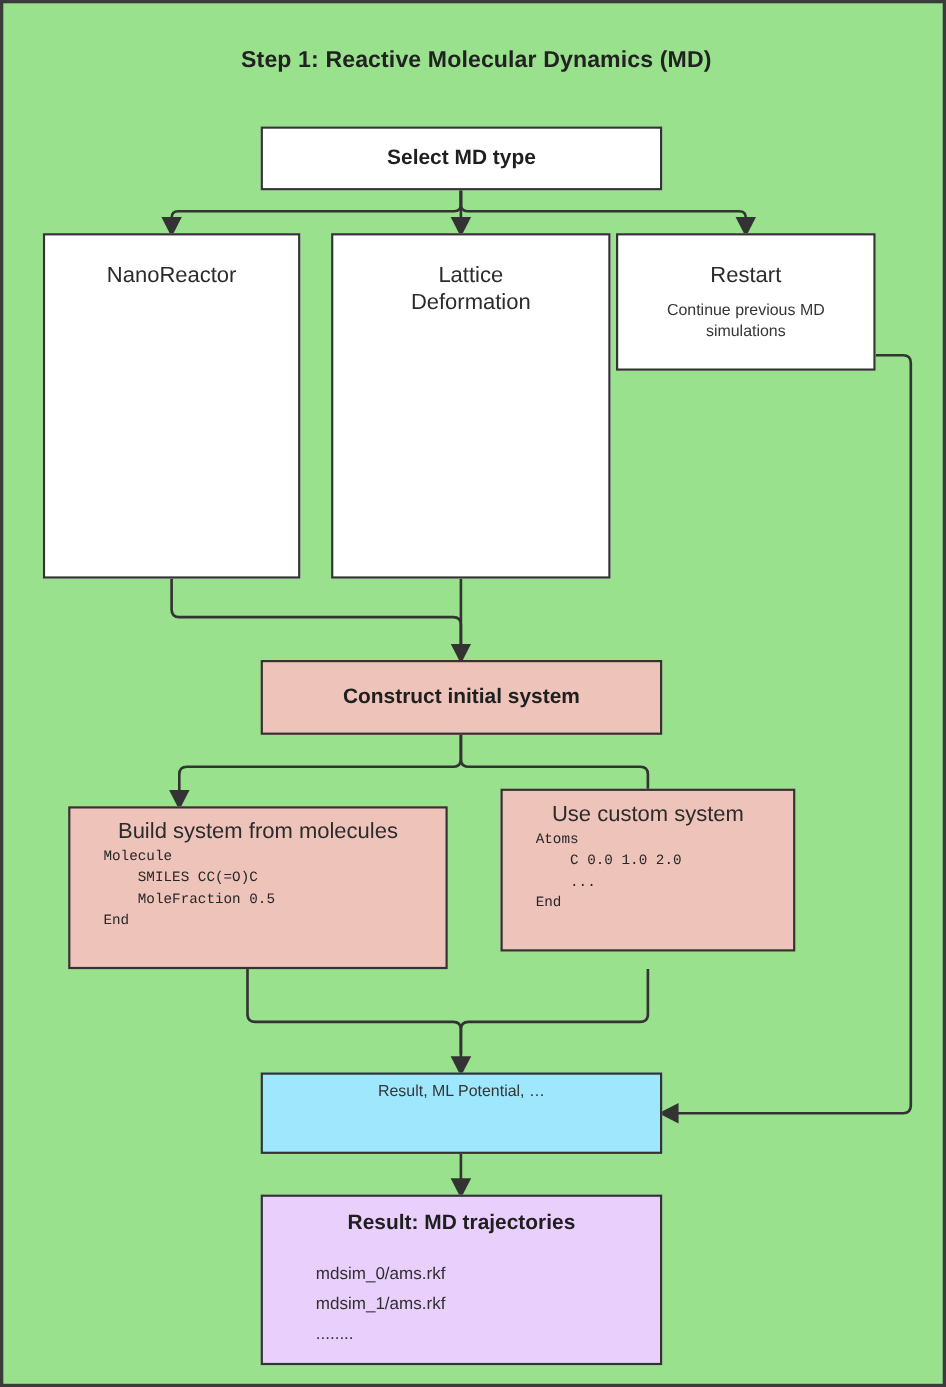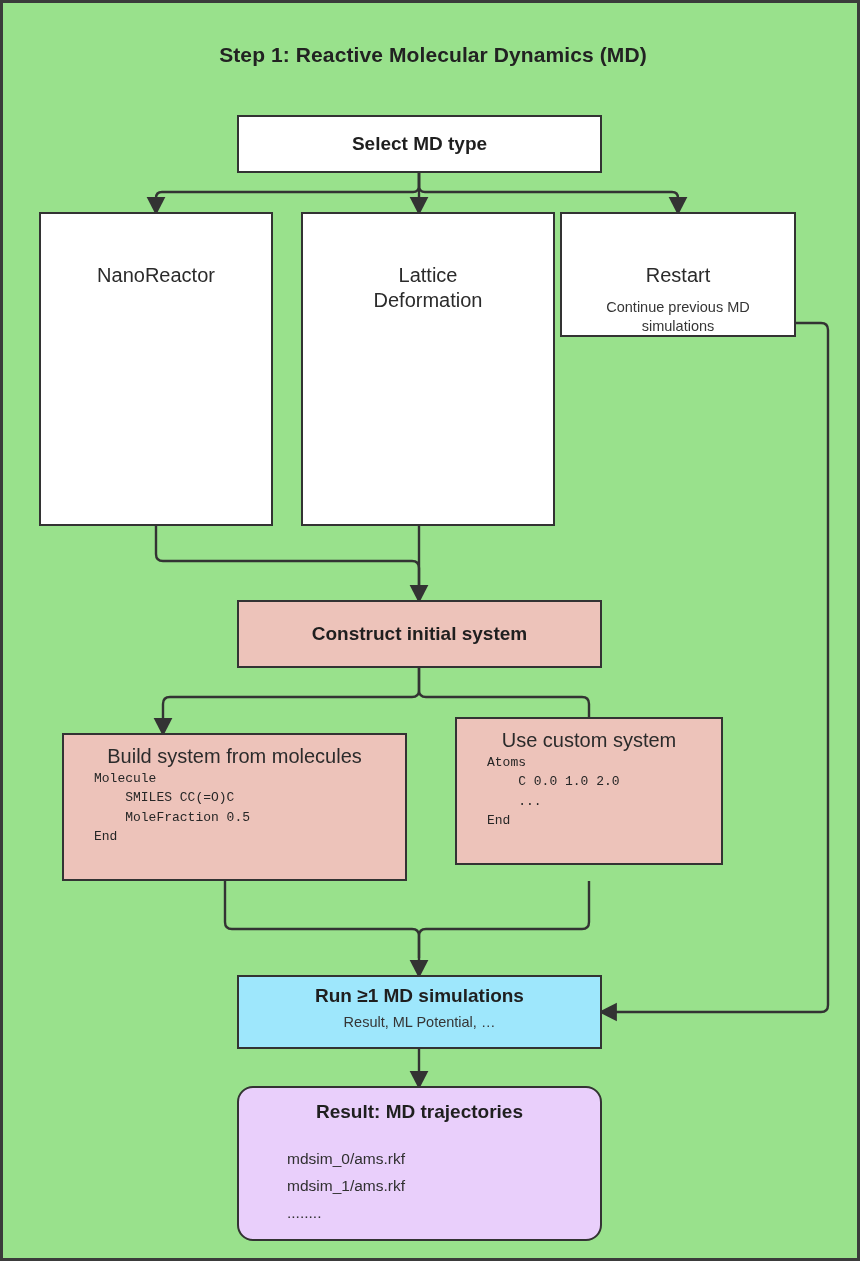--- a/index.html
+++ b/index.html
@@ -41,21 +41,21 @@
     text-align: center;
     font-size: 21px;
     font-weight: bold;
     color: #222222;
     letter-spacing: 0.1px;
     z-index: 3;
   }
   .yellow { background: #ffffff; }
   .pink   { background: #EDC3BA; }
   .blue   { background: #9EE7FC; }
-  .purple { background: #E9CFFB; border-radius: 16px; }
+  .purple { background: #E9CFFB; }
 
   .hdr-bold {
     font-weight: bold;
     font-size: 19px;
     color: #1f1f1f;
   }
   .hdr-reg {
     font-weight: normal;
     font-size: 20px;
     color: #2b2b2b;
@@ -87,21 +87,21 @@
   #n-select        { left: 234px; top: 112px;  width: 365px; height: 58px;  display:flex; align-items:center; justify-content:center; }
   #n-nano          { left: 36px;  top: 209px;  width: 234px; height: 314px; }
   #n-lattice       { left: 298px; top: 209px;  width: 254px; height: 314px; }
   #n-restart       { left: 557px; top: 209px;  width: 236px; height: 125px; }
   #n-construct     { left: 234px; top: 597px;  width: 365px; height: 68px;  display:flex; align-items:center; justify-content:center; }
   #n-build         { left: 59px;  top: 730px;  width: 345px; height: 148px; }
   #n-custom        { left: 452px; top: 714px;  width: 268px; height: 148px; }
   #n-run           { left: 234px; top: 972px;  width: 365px; height: 74px;  }
   #n-result        { left: 234px; top: 1083px; width: 365px; height: 155px; }
 
-  .node-title-pad { padding-top: 12px; margin-top: 37px; }
+  .node-title-pad { padding-top: 24px; }
 
   
   .thumb {
     position: absolute;
     background: #ffffff;
     overflow: hidden;
   }
   #thumb-nano    { left: 44px; top: 277px; width: 215px; height: 218px; }
   #thumb-lattice { left: 312px; top: 294px; width: 209px; height: 202px; }
   .thumb svg { display:block; width:100%; height:100%; }
@@ -372,21 +372,20 @@
 
   <div class="node pink" id="n-custom">
     <div class="hdr-reg" style="padding-top:9px;">Use custom system</div>
     <div class="code">Atoms
     C 0.0 1.0 2.0
     ...
 End</div>
   </div>
 
   <div class="node blue" id="n-run">
-    <div class="hdr-bold" style="padding-top:8px;">Run ≥1 MD simulations</div>
     <div class="sub" style="margin-top:6px;">Result, ML Potential, …</div>
   </div>
 
   <div class="node purple" id="n-result">
     <div class="hdr-bold" style="padding-top:13px;">Result: MD trajectories</div>
     <div class="filelist" style="margin-top:22px;">
       <div>mdsim_0/ams.rkf</div>
       <div>mdsim_1/ams.rkf</div>
       <div>........</div>
     </div>

